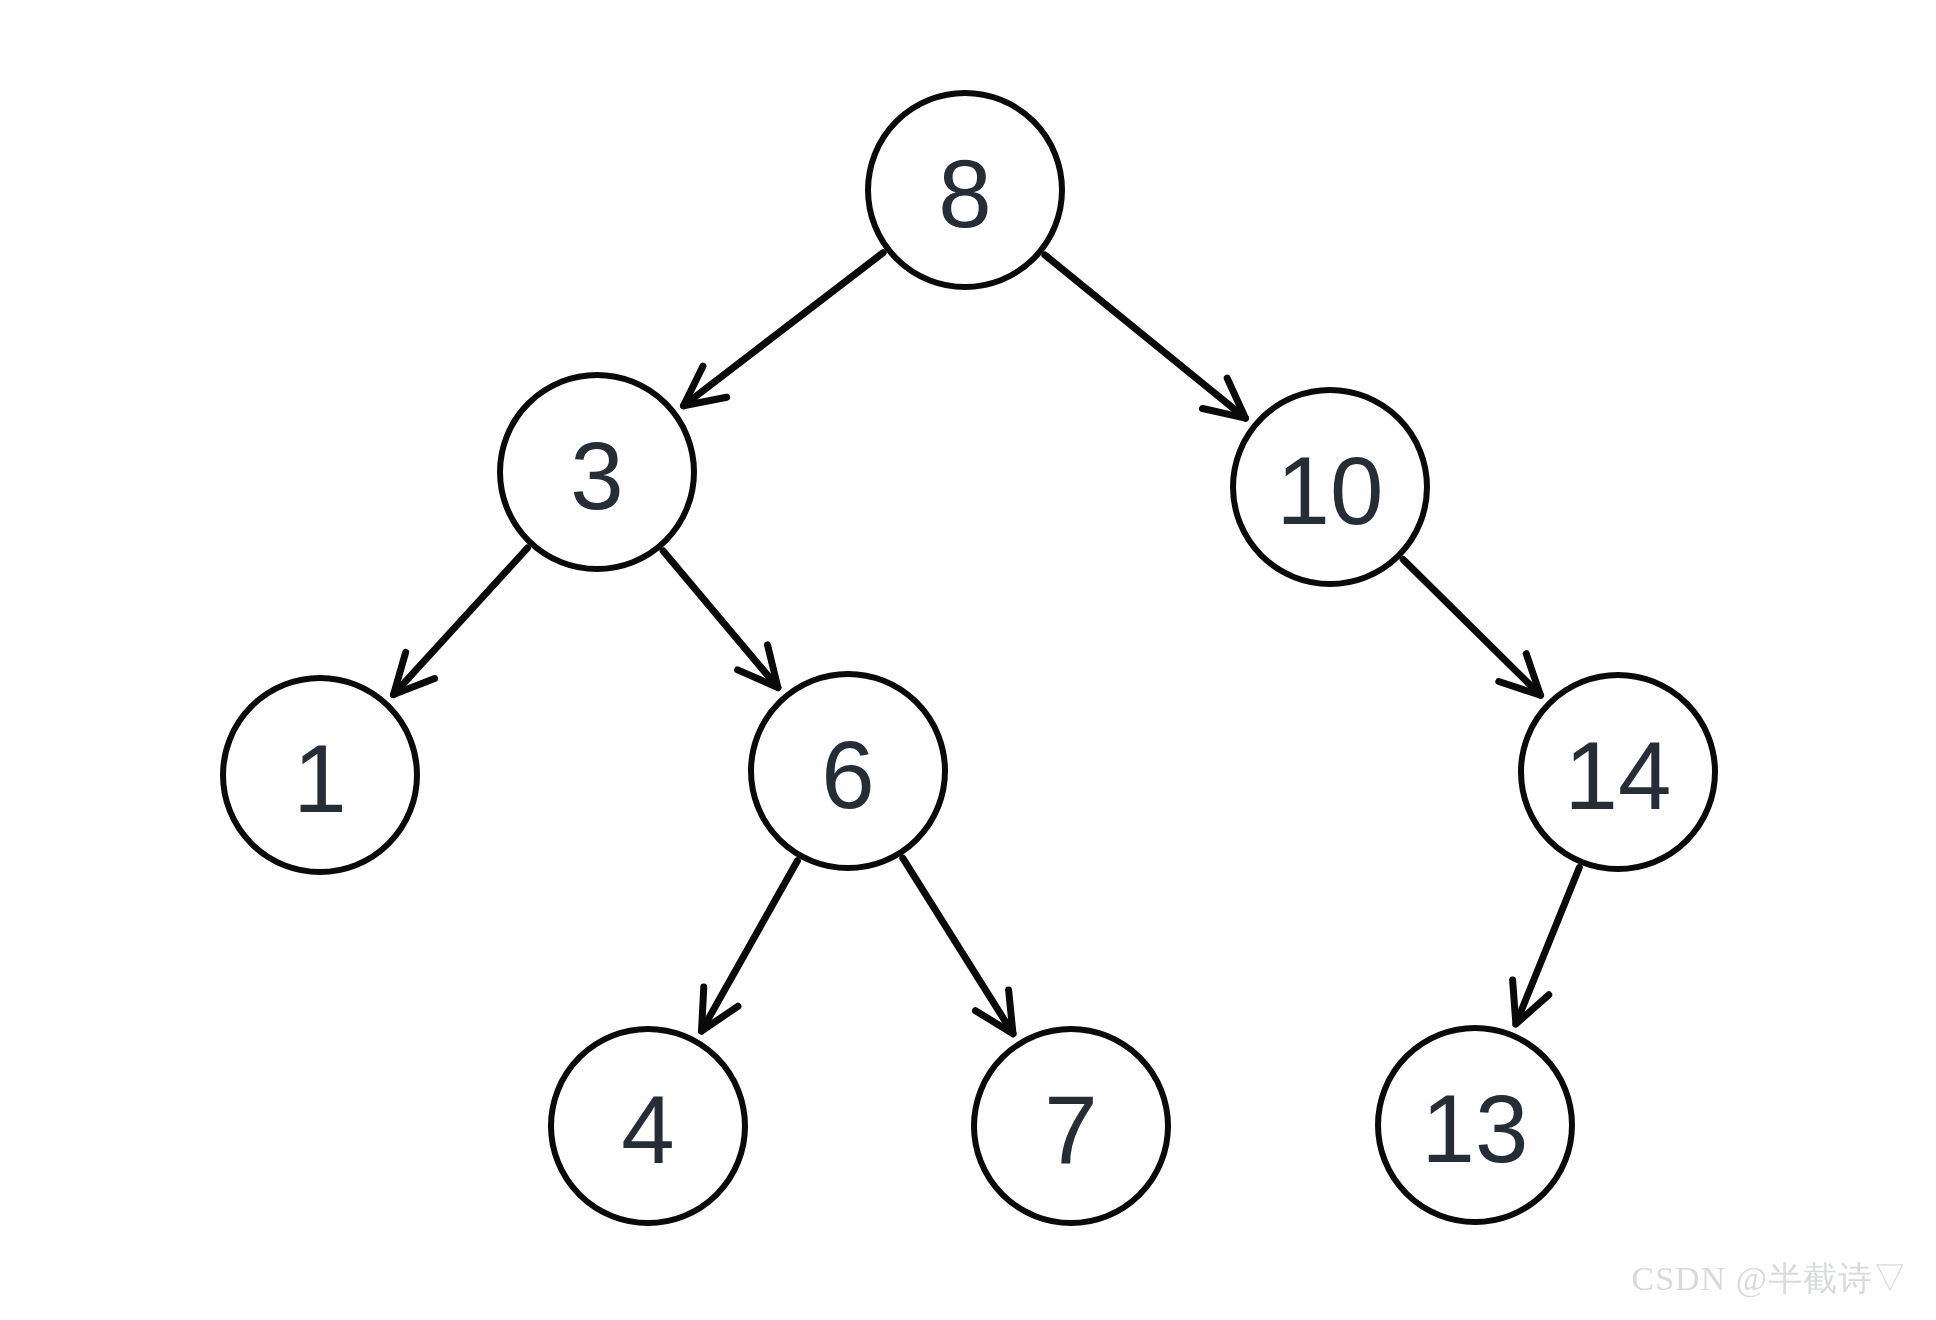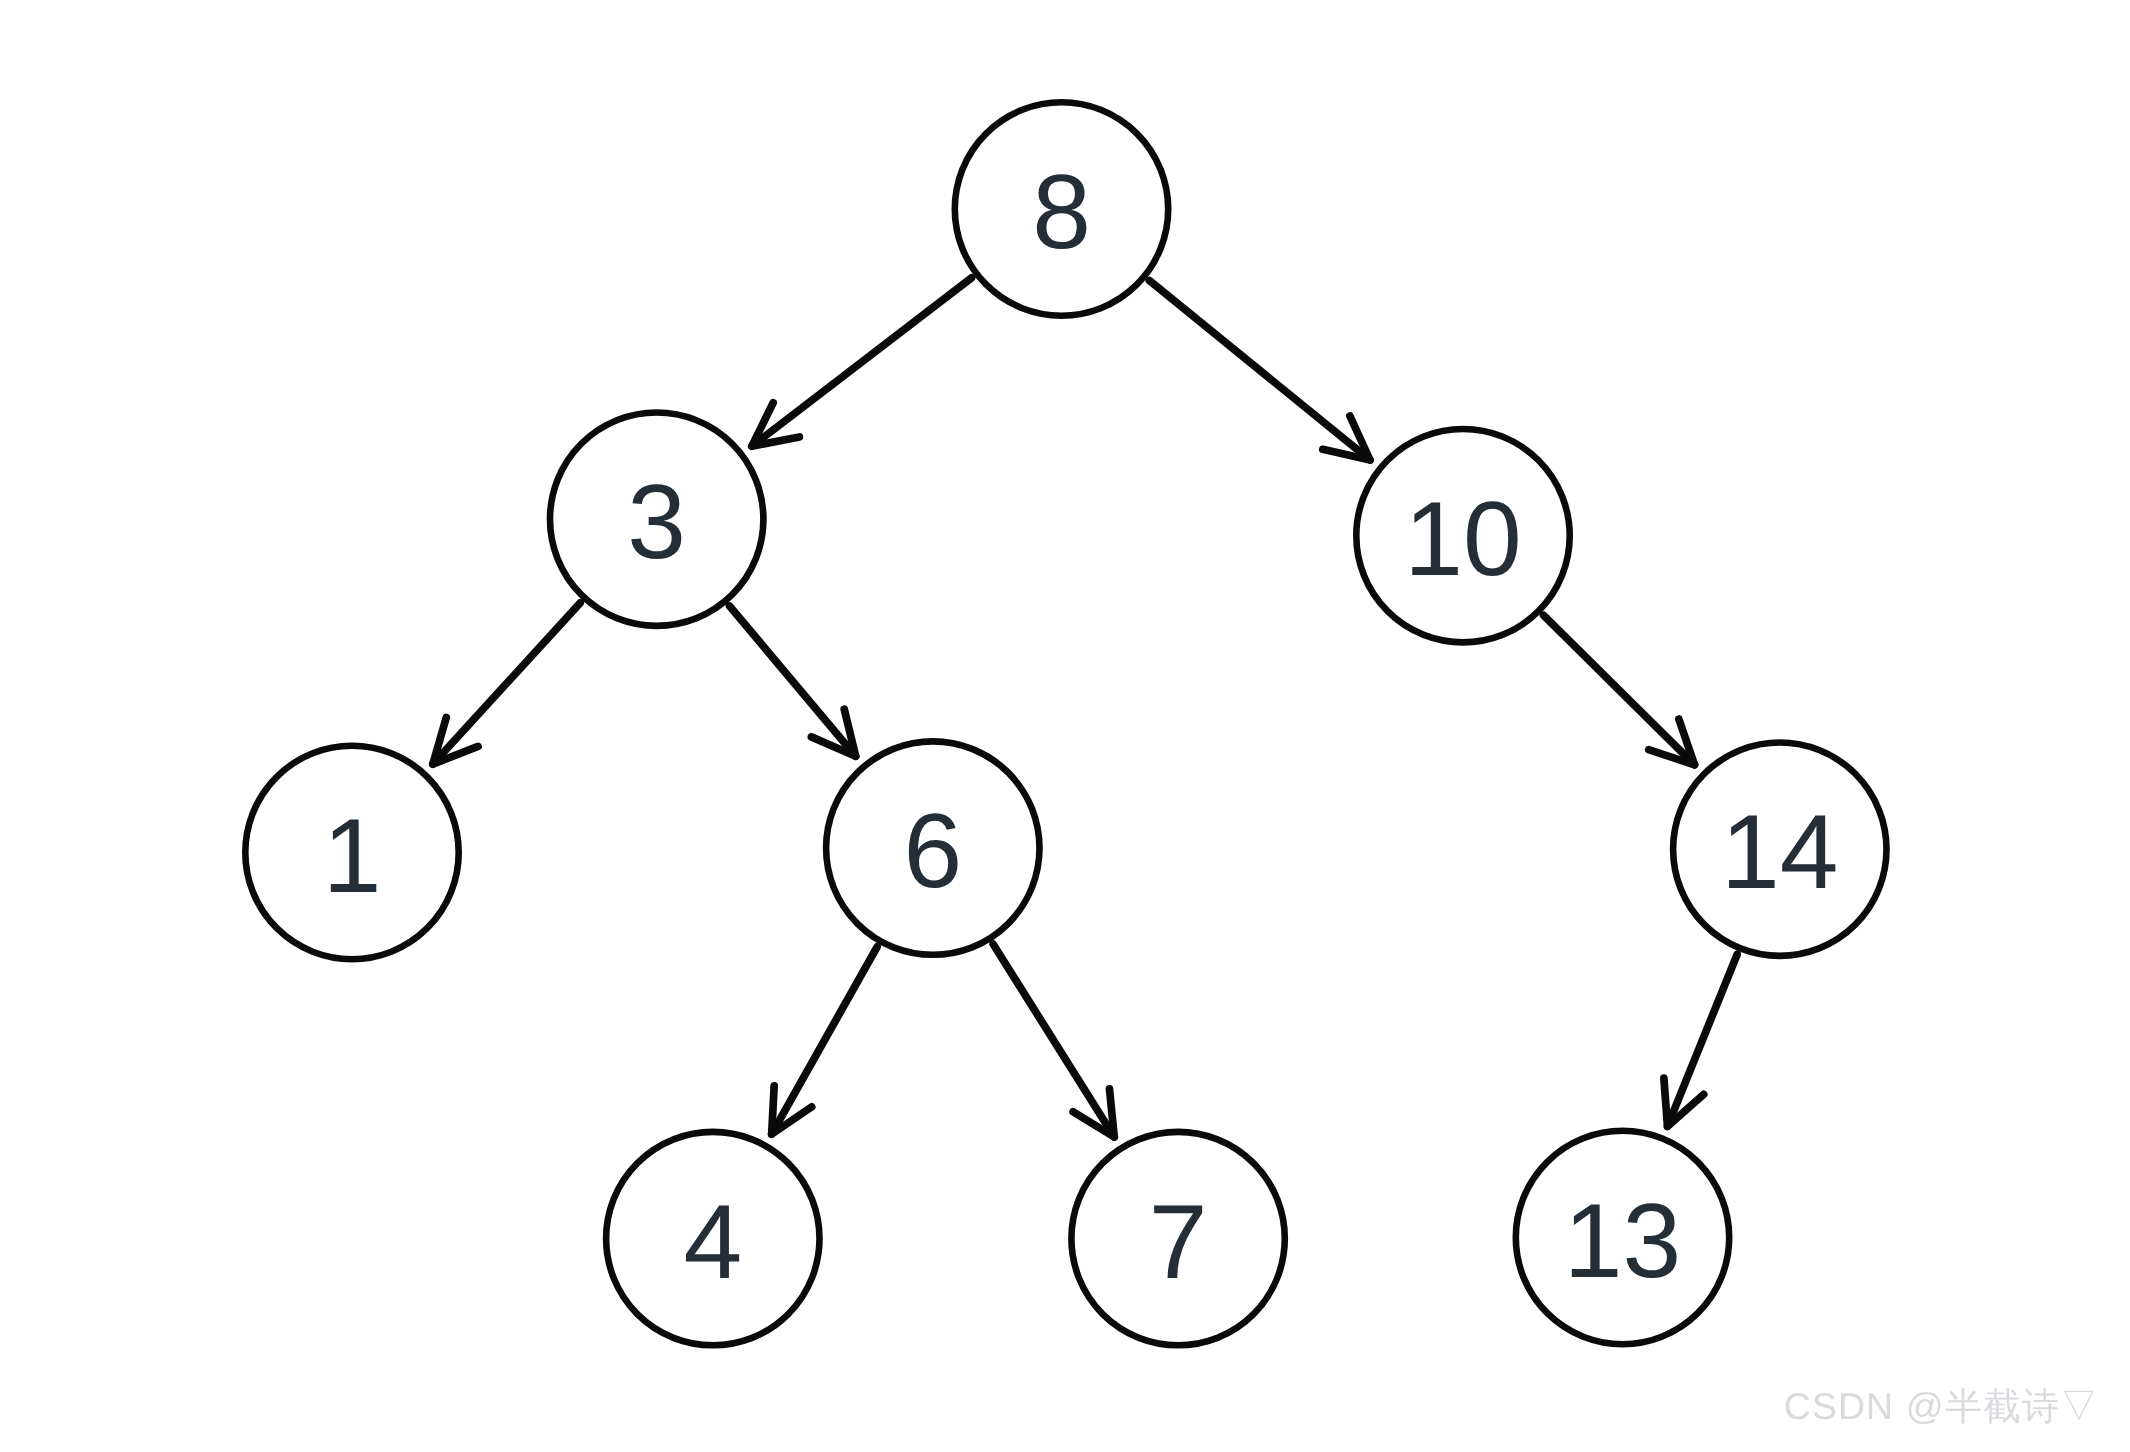--- a/index.html
+++ b/index.html
@@ -45,21 +45,21 @@
     stroke-width: 7;
     stroke-linecap: round;
     stroke-linejoin: round;
     fill: none;
   }
   #watermark {
     position: absolute;
     right: 28px;
     bottom: 18px;
     color: #d8dade;
-    font-family: Liberation Sans, sans-serif;
+    font-family: Liberation Serif, serif;
     font-size: 34px;
     letter-spacing: 1px;
     white-space: nowrap;
     user-select: none;
   }
 </style>
 </head>
 <body>
 
 <svg id="tree-canvas" viewBox="0 0 1936 1320" width="1936" height="1320">

